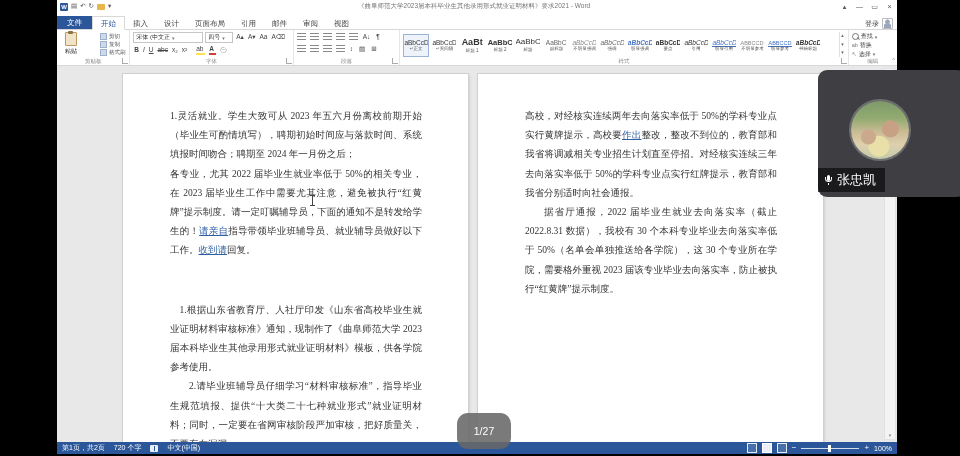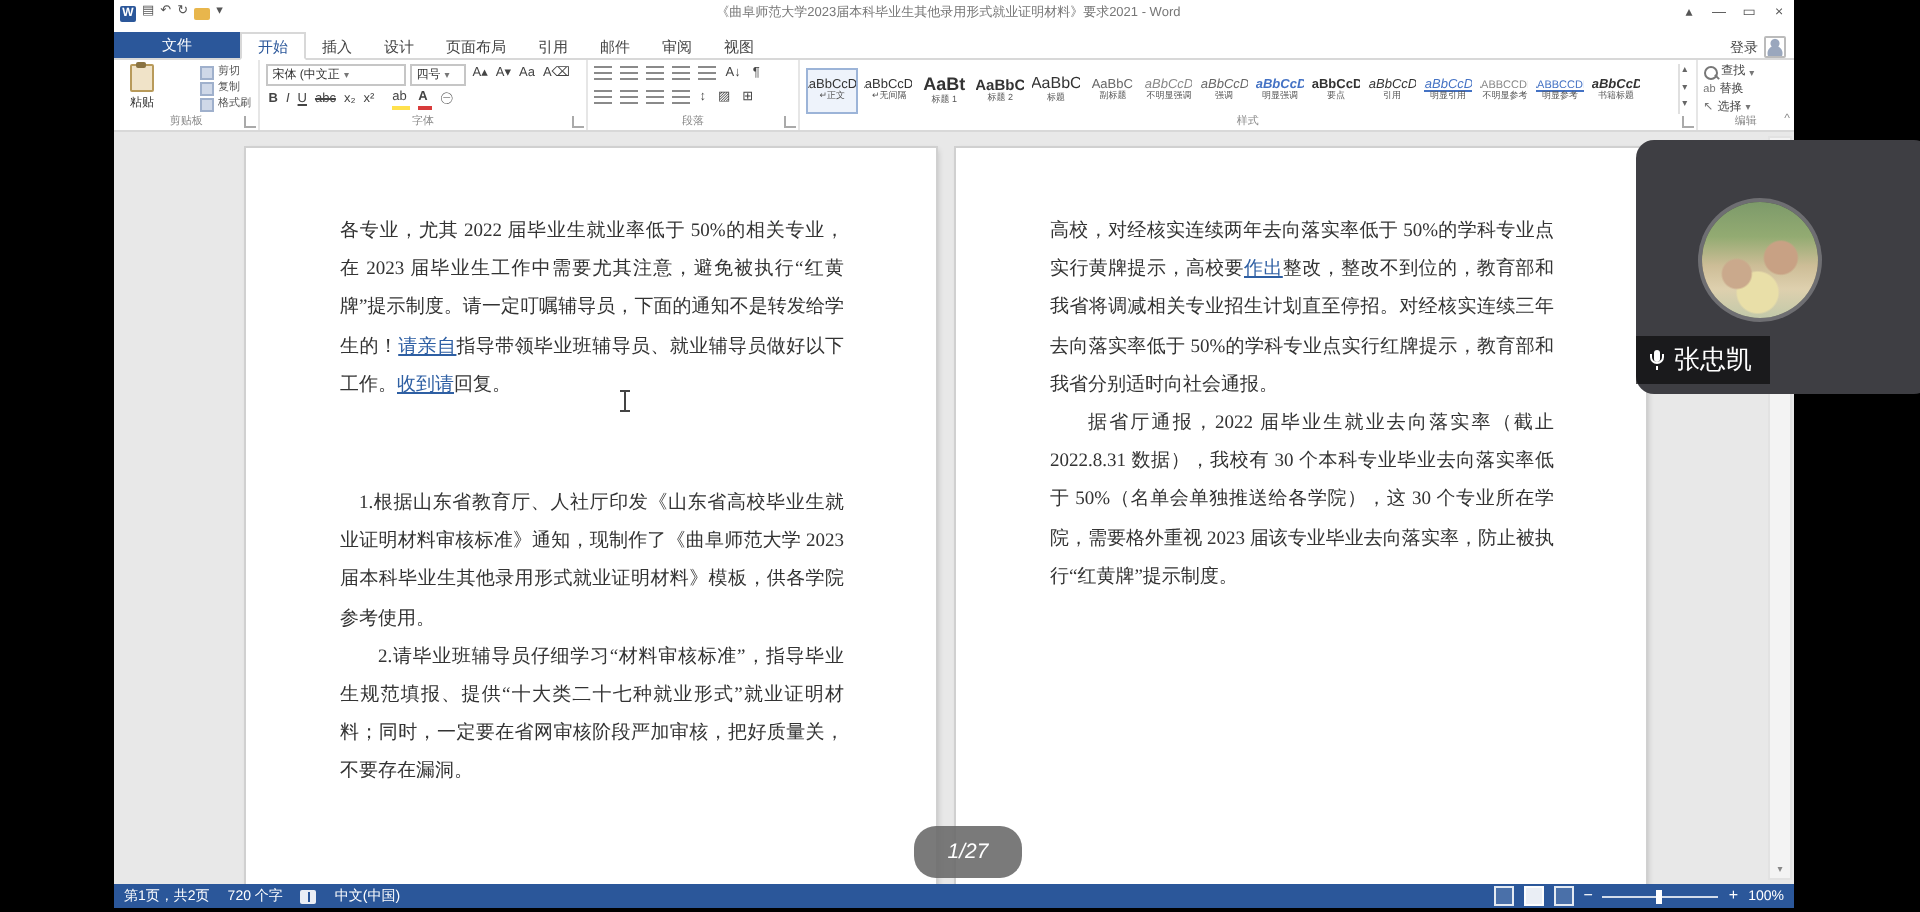--- a/index.html
+++ b/index.html
@@ -14,21 +14,21 @@
   .qat .ic{font-size:6.5px;color:#555;line-height:1;}
   .wordic{width:8px;height:8px;background:#2b579a;color:#fff;font-size:6px;font-weight:bold;
           display:flex;align-items:center;justify-content:center;border-radius:1px;}
   .folderic{width:8px;height:6px;background:#e8b64c;border-radius:1px;}
   .wtitle{flex:1;text-align:center;font-size:6.5px;color:#777;white-space:nowrap;overflow:hidden;}
   .winctl{display:flex;}
   .winctl span{width:15px;text-align:center;font-size:7px;color:#555;line-height:13px;}
   
   .tabsrow{height:16px;display:flex;align-items:flex-end;background:#fff;border-bottom:1px solid #d8d8d8;}
   .tab{padding:3px 8px 2px;font-size:7.5px;color:#444;line-height:1;}
-  .tab.file{background:#2b579a;color:#fff;padding:3px 24px 3px;}
+  .tab.file{background:#2b579a;color:#fff;padding:3px 10px 3px;}
   .tab.active{color:#2b579a;border:1px solid #d8d8d8;border-bottom:1px solid #fff;margin-bottom:-1px;background:#fff;}
   .signin{margin-left:auto;display:flex;align-items:center;gap:3px;padding-right:4px;font-size:7px;color:#444;}
   .personic{width:9px;height:9px;border:1px solid #bbb;border-radius:1px;background:
     radial-gradient(circle at 50% 30%, #9aa7bd 0 2px, transparent 2.5px),
     radial-gradient(circle at 50% 85%, #9aa7bd 0 3.5px, transparent 4px);}
   
   .ribbon{height:35px;display:flex;background:#fff;border-bottom:1px solid #d8d8d8;position:relative;}
   .rgroup{position:relative;border-right:1px solid #e6e6e6;padding:2px 3px 8px;display:flex;gap:18px;}
   .glabel{position:absolute;bottom:1px;left:0;right:0;text-align:center;font-size:5.5px;color:#8a8a8a;line-height:1;}
   .launcher{position:absolute;bottom:1px;right:1px;width:5px;height:5px;border-left:1px solid #aaa;border-bottom:1px solid #aaa;font-size:0;}
@@ -106,23 +106,23 @@
              font-size:7px;padding:0 5px;gap:9px;}
   .bookic{width:8px;height:7px;background:#fff;border-radius:1px;position:relative;opacity:.9;}
   .bookic:before{content:"";position:absolute;left:3.5px;top:1px;bottom:1px;width:1px;background:#2b579a;}
   .srt{margin-left:auto;display:flex;align-items:center;gap:5px;}
   .vic{width:8px;height:8px;border:1px solid rgba(255,255,255,.85);background:rgba(255,255,255,.15);}
   .vic.active{background:rgba(255,255,255,.9);}
   .ztrack{width:58px;height:1px;background:rgba(255,255,255,.8);position:relative;}
   .zthumb{position:absolute;left:27px;top:-3px;width:3px;height:7px;background:#fff;}
   .zsign{font-size:8px;line-height:1;}
   
-  .pill{position:absolute;left:457px;top:413px;min-width:42px;height:26px;border-radius:11px;
+  .pill{position:absolute;left:457px;top:413px;min-width:42px;height:36px;border-radius:11px;
         background:rgba(104,104,104,.88);color:#fff;font-size:10.5px;display:flex;
-        align-items:center;justify-content:center;padding:0 6px;font-style:italic;}
+        align-items:center;justify-content:center;padding:0 6px;}
   
   .cam{position:absolute;left:818px;top:70px;width:148px;height:127px;background:#3e3e43;border-radius:9px;}
   .avatar{position:absolute;left:33px;top:31px;width:58px;height:58px;border-radius:50%;overflow:hidden;
           background:
            radial-gradient(circle at 30% 62%, #caa98c 0 7px, transparent 8px),
            radial-gradient(circle at 68% 48%, #c8a184 0 8px, transparent 9px),
            radial-gradient(circle at 48% 78%, #e9dfA8 0 10px, transparent 11px),
            linear-gradient(180deg,#7d9a6a 0%,#93ab72 30%,#cdbd97 55%,#ded0ae 75%,#c2c9a9 100%);
           box-shadow:0 0 0 2px rgba(255,255,255,.25);}
   .nametag{position:absolute;left:0;bottom:5px;height:24px;background:rgba(12,12,14,.72);
@@ -348,20 +348,21 @@
             </div>
         </div>
         <div class="glabel">编辑</div>
         <span class="collapse">^</span>
       </div>
     </div>
 
     <div class="docarea">
       <div class="page pageL">
         <div class="pagetext" id="page-left">
+            <p><span>1.灵活就业。学生大致可从 2023 年五六月份离校前期开始（毕业生可酌情填写），聘期初始时间应与落款时间、系统填报时间吻合；聘期至 2024 年一月份之后；</span></p>
             <p><span>各专业，尤其 2022 届毕业生就业率低于 50%的相关专业，在 2023 届毕业生工作中需要尤其注意，避免被执行“红黄牌”提示制度。请一定叮嘱辅导员，下面的通知不是转发给学生的！</span><span class="ulink">请亲自</span><span>指导带领毕业班辅导员、就业辅导员做好以下工作。</span><span class="ulink">收到请</span><span>回复。</span></p>
             <div style="height: 40px;"></div>
             <p style="text-indent: 1em;"><span>1.根据山东省教育厅、人社厅印发《山东省高校毕业生就业证明材料审核标准》通知，现制作了《曲阜师范大学 2023 届本科毕业生其他录用形式就业证明材料》模板，供各学院参考使用。</span></p>
             <p style="text-indent: 2em;"><span>2.请毕业班辅导员仔细学习“材料审核标准”，指导毕业生规范填报、提供“十大类二十七种就业形式”就业证明材料；同时，一定要在省网审核阶段严加审核，把好质量关，不要存在漏洞。</span></p>
           </div>
         <div class="ibeam"></div>
       </div>
       <div class="page pageR">
         <div class="pagetext" id="page-right">
             <p><span>高校，对经核实连续两年去向落实率低于 50%的学科专业点实行黄牌提示，高校要</span><span class="ulink">作出</span><span>整改，整改不到位的，教育部和我省将调减相关专业招生计划直至停招。对经核实连续三年去向落实率低于 50%的学科专业点实行红牌提示，教育部和我省分别适时向社会通报。</span></p>

